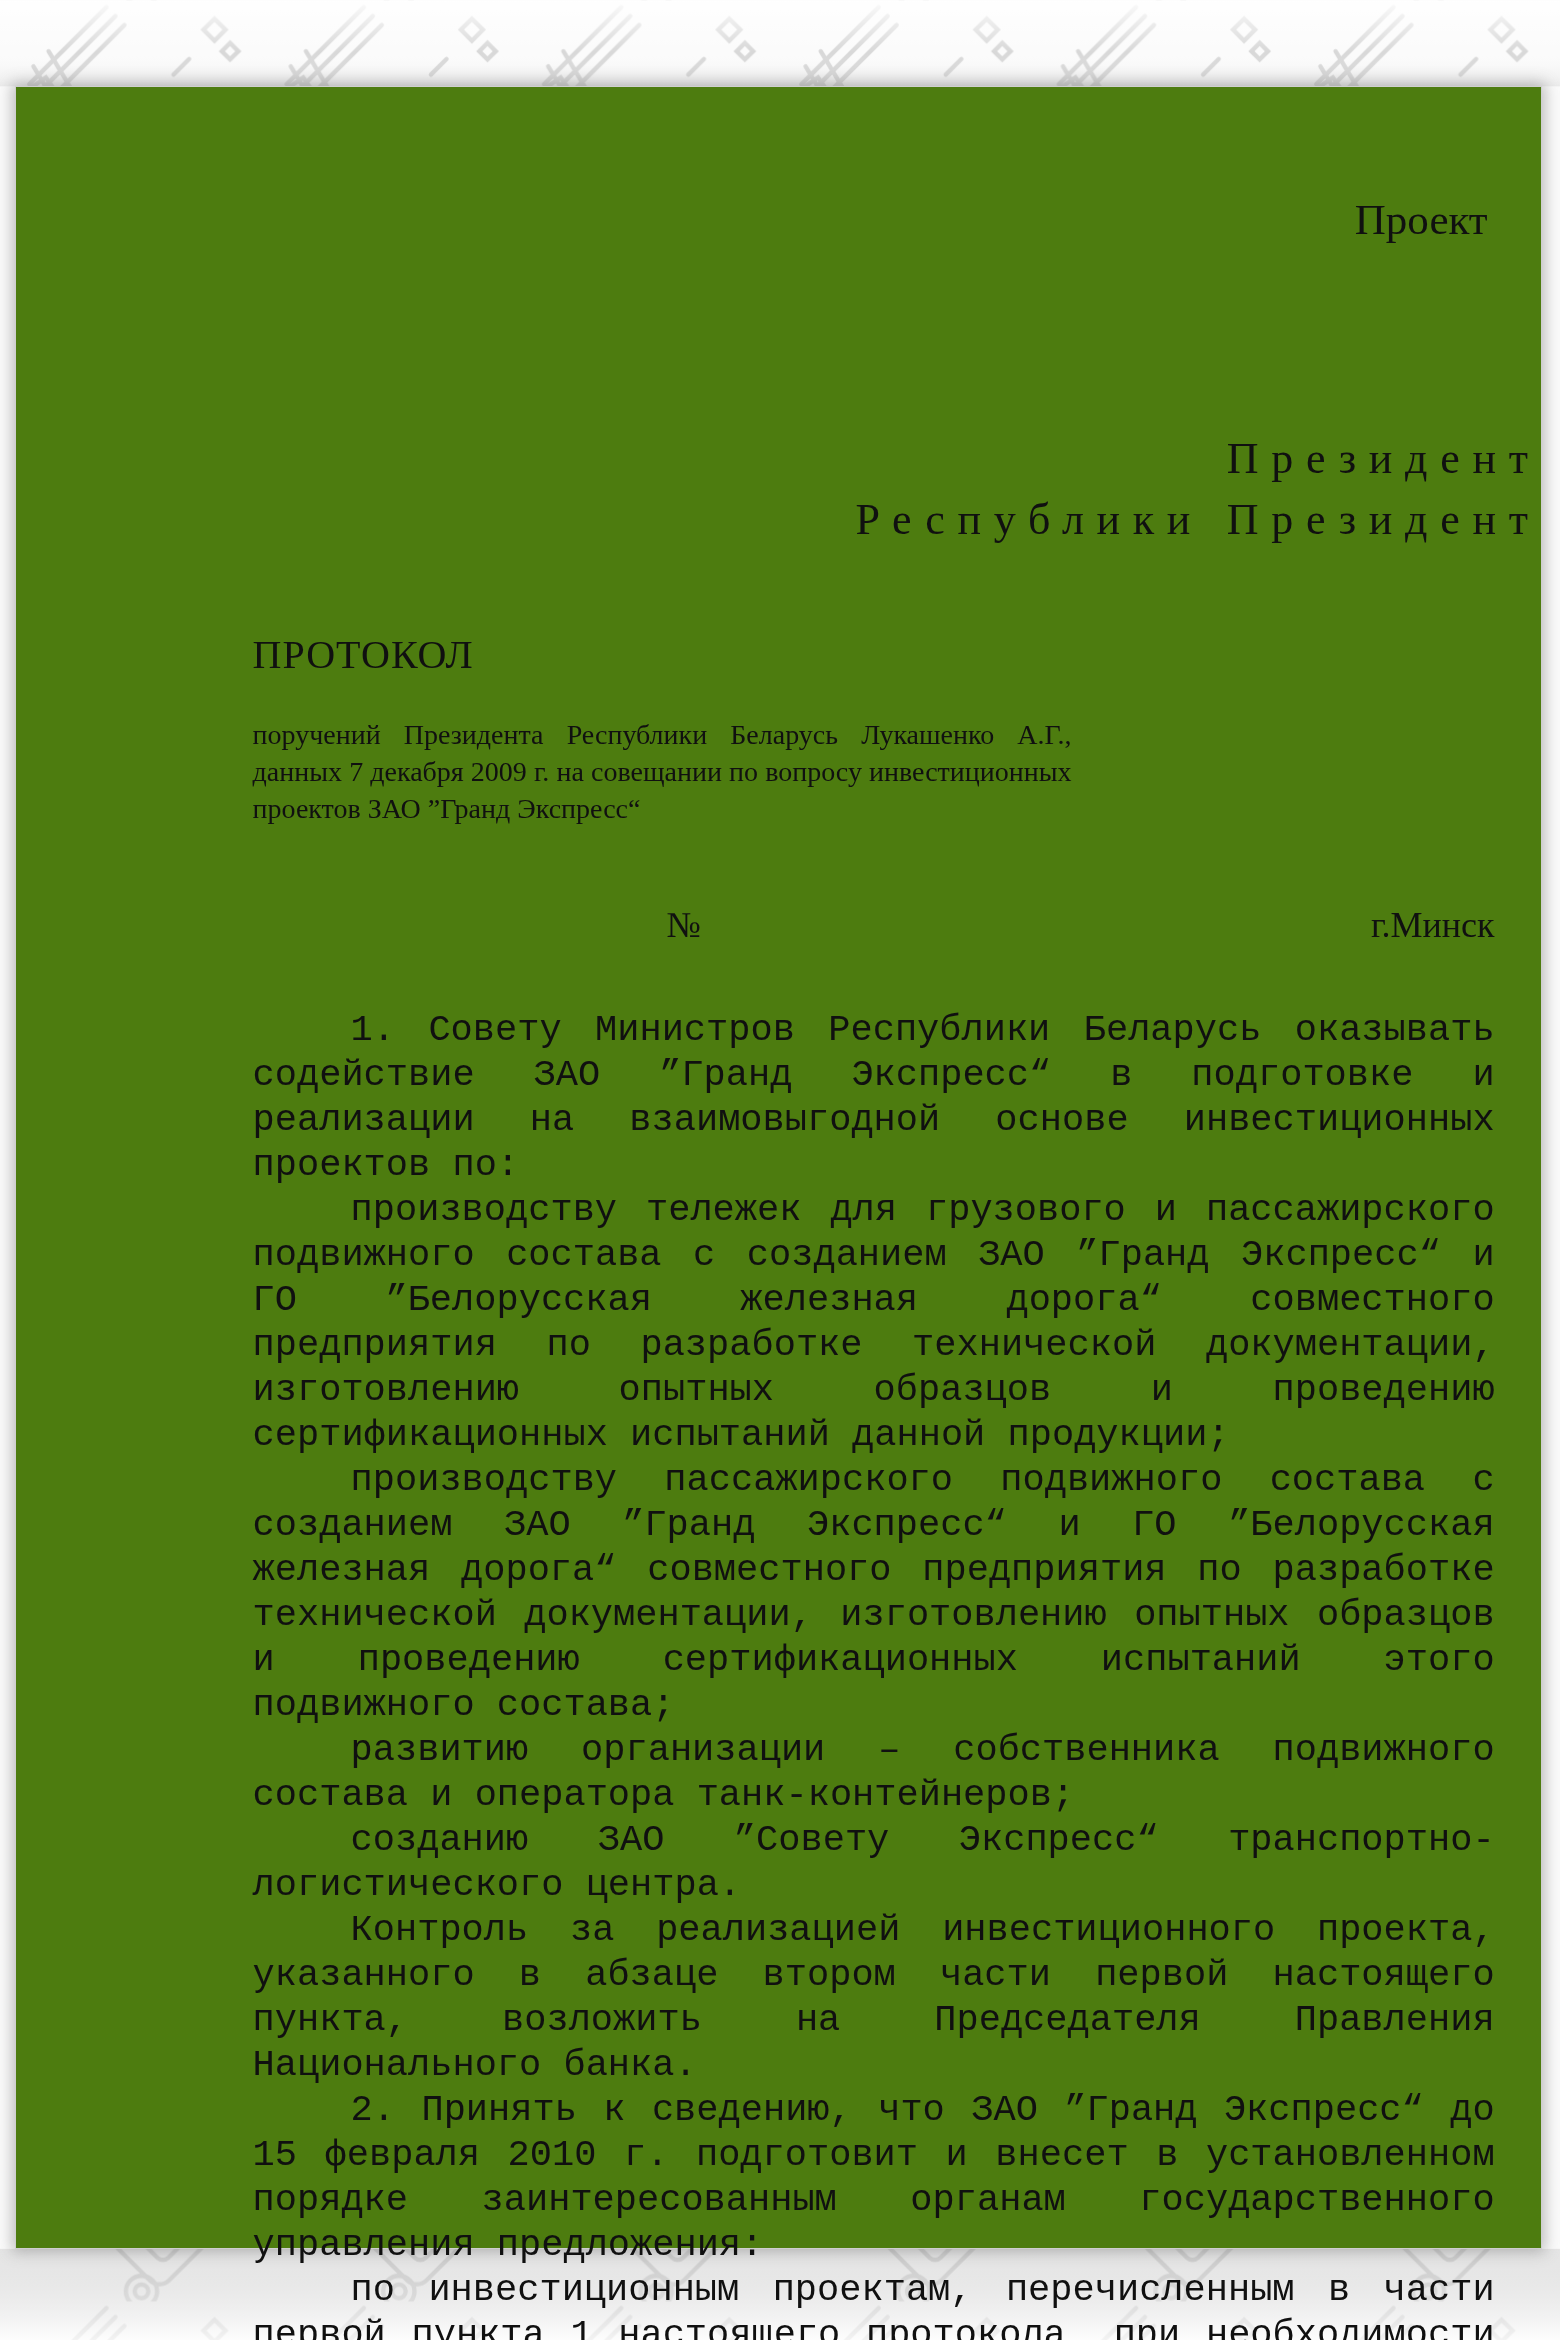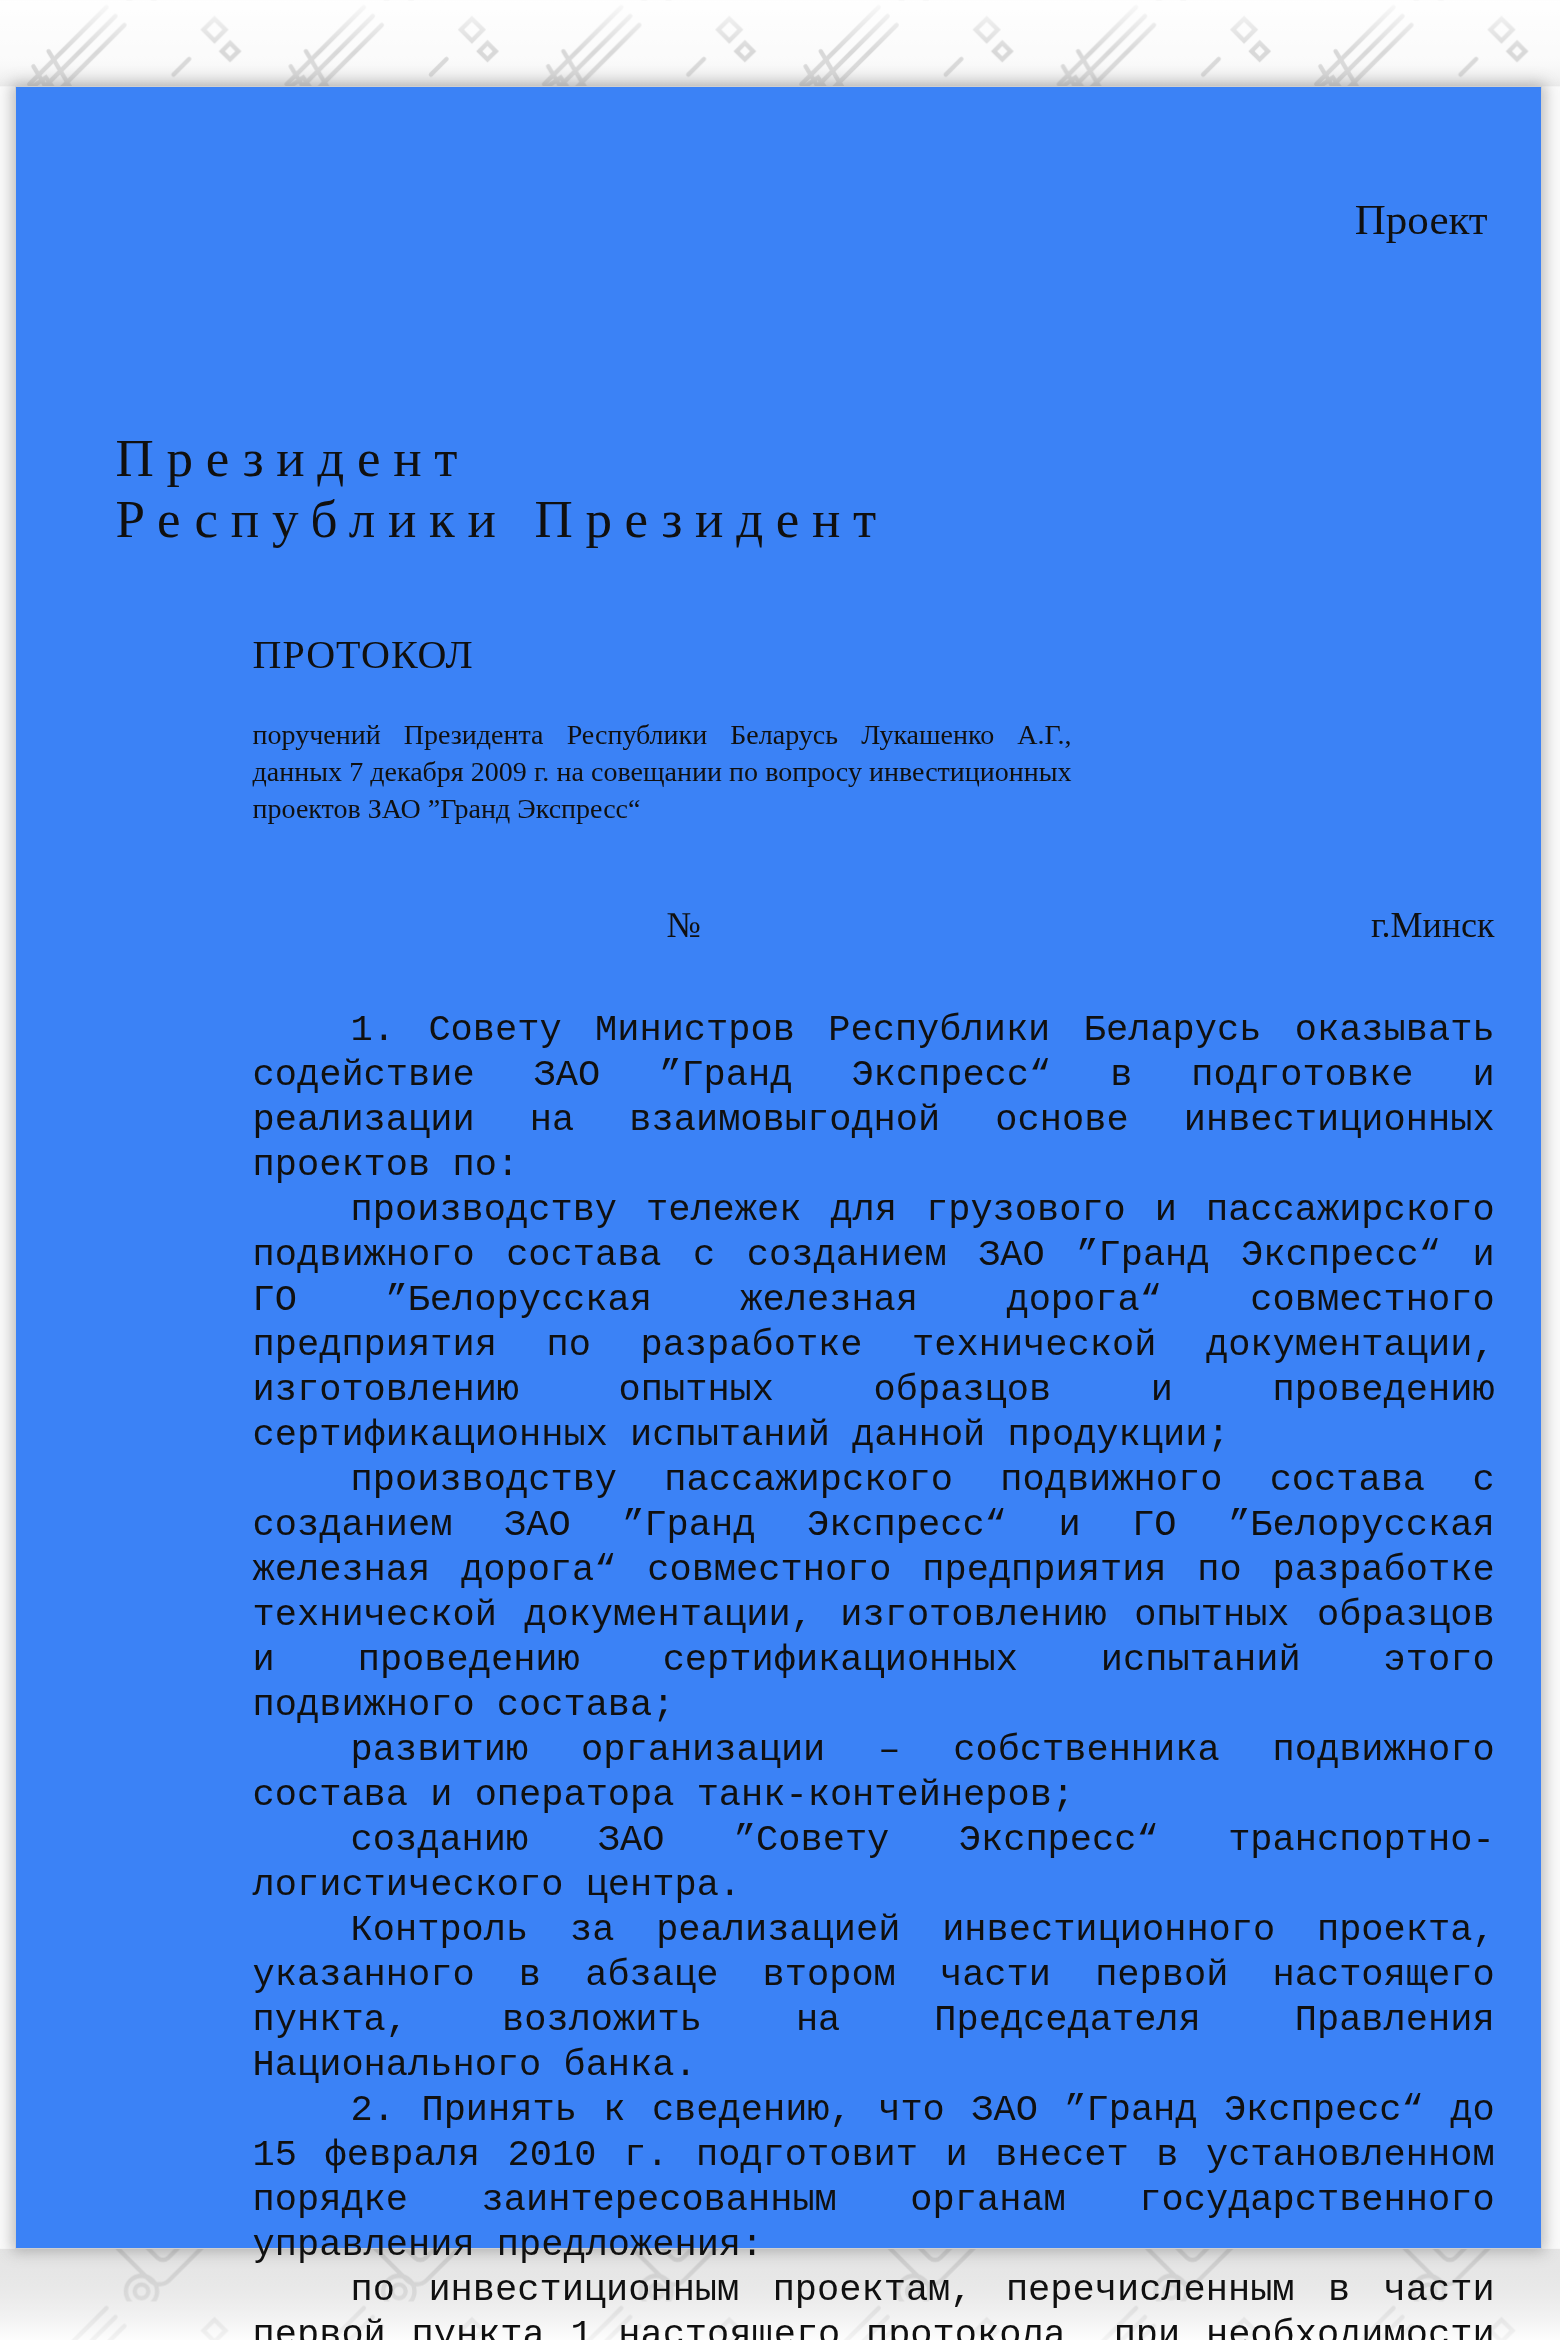--- a/index.html
+++ b/index.html
@@ -7,35 +7,35 @@
     width:1560px;height:2341px;
     overflow:hidden;
     background:#fbfbfb;
     font-family:"Liberation Serif","DejaVu Serif",serif;
   }
   .stage{position:relative;width:1560px;height:2341px;}
   .bg-svg{position:absolute;left:0;top:0;z-index:0;}
   .sheet{
     position:absolute;z-index:1;
     left:14.6px;top:86px;width:1527px;height:2163px;
-    background:#3b82f6;
+    background:#4d7c0f;
     border:1px solid #cfcfcf;
     box-shadow:0 0 13.7px 2.9px rgba(110,110,110,0.45);
     box-sizing:border-box;
     color:#101010;
   }
   .draft{
     position:absolute;top:109px;right:53px;
     font-size:43px;line-height:47px;
   }
   .letterhead{
     position:absolute;top:341px;left:0;width:100%;
     box-sizing:border-box;padding-left:100px;
-    text-align:left;
-    font-size:53px;line-height:61px;
+    text-align:right;
+    font-size:44px;line-height:61px;
     letter-spacing:12.7px;
     white-space:nowrap;
   }
   .doc-title{
     position:absolute;top:544px;left:237px;
     font-size:40px;letter-spacing:1px;
   }
   .doc-subtitle{
     position:absolute;top:605px;left:237px;width:819px;
     font-size:28px;line-height:37px;

